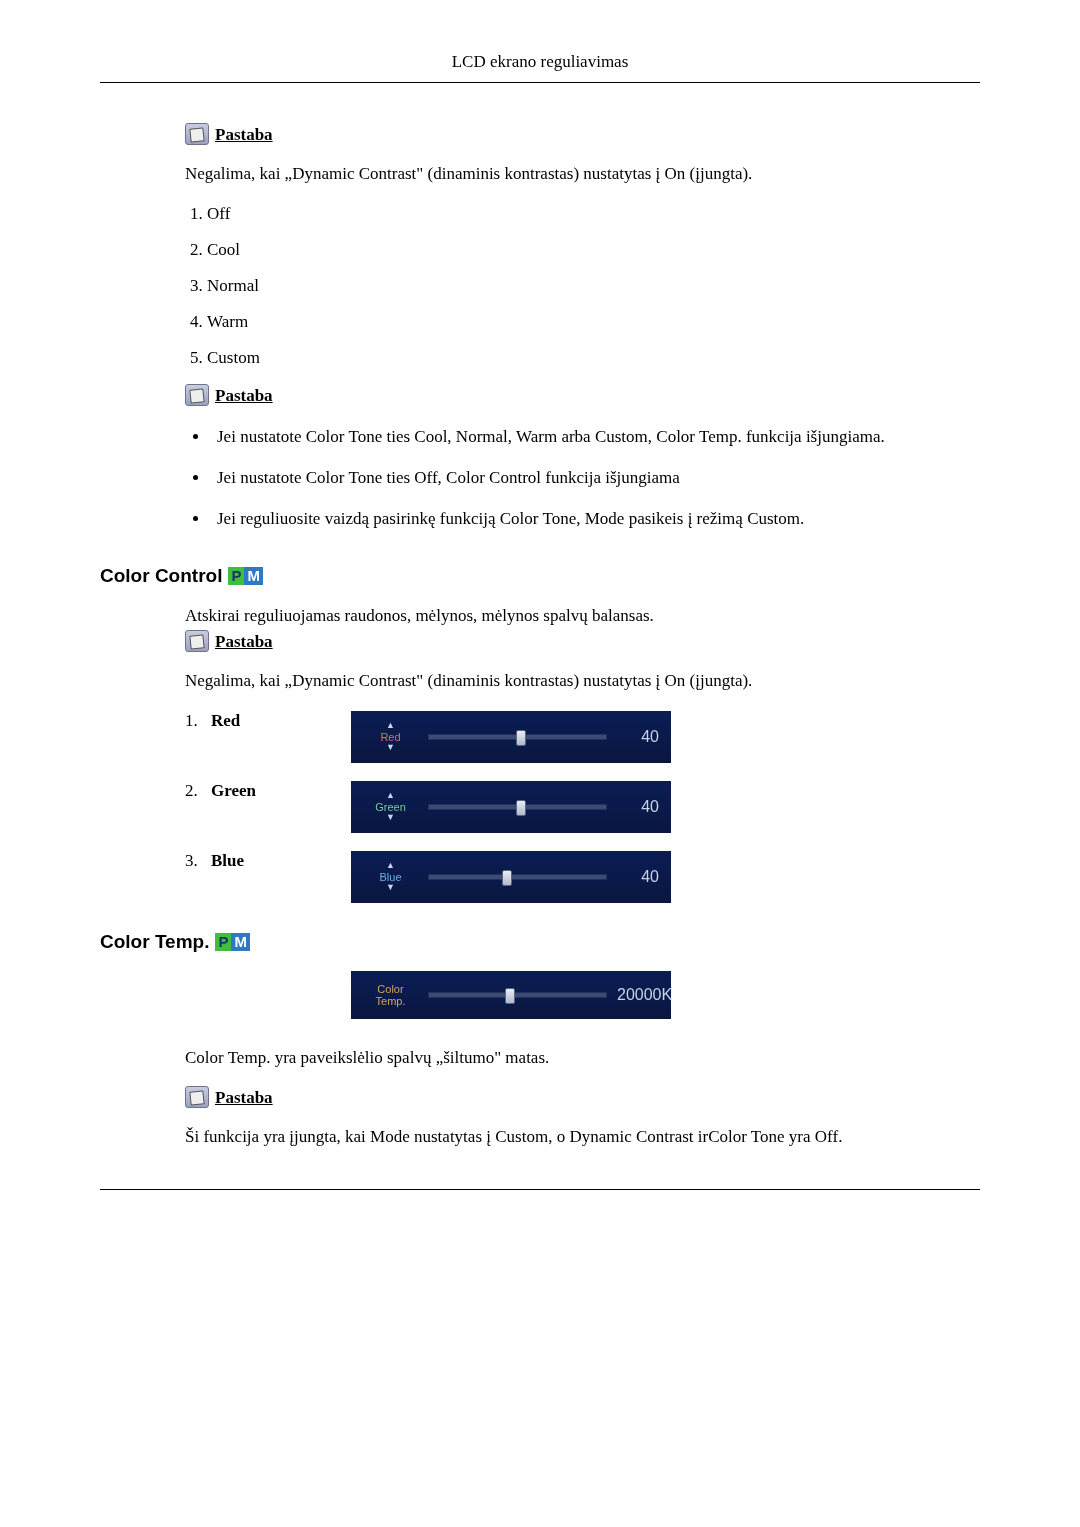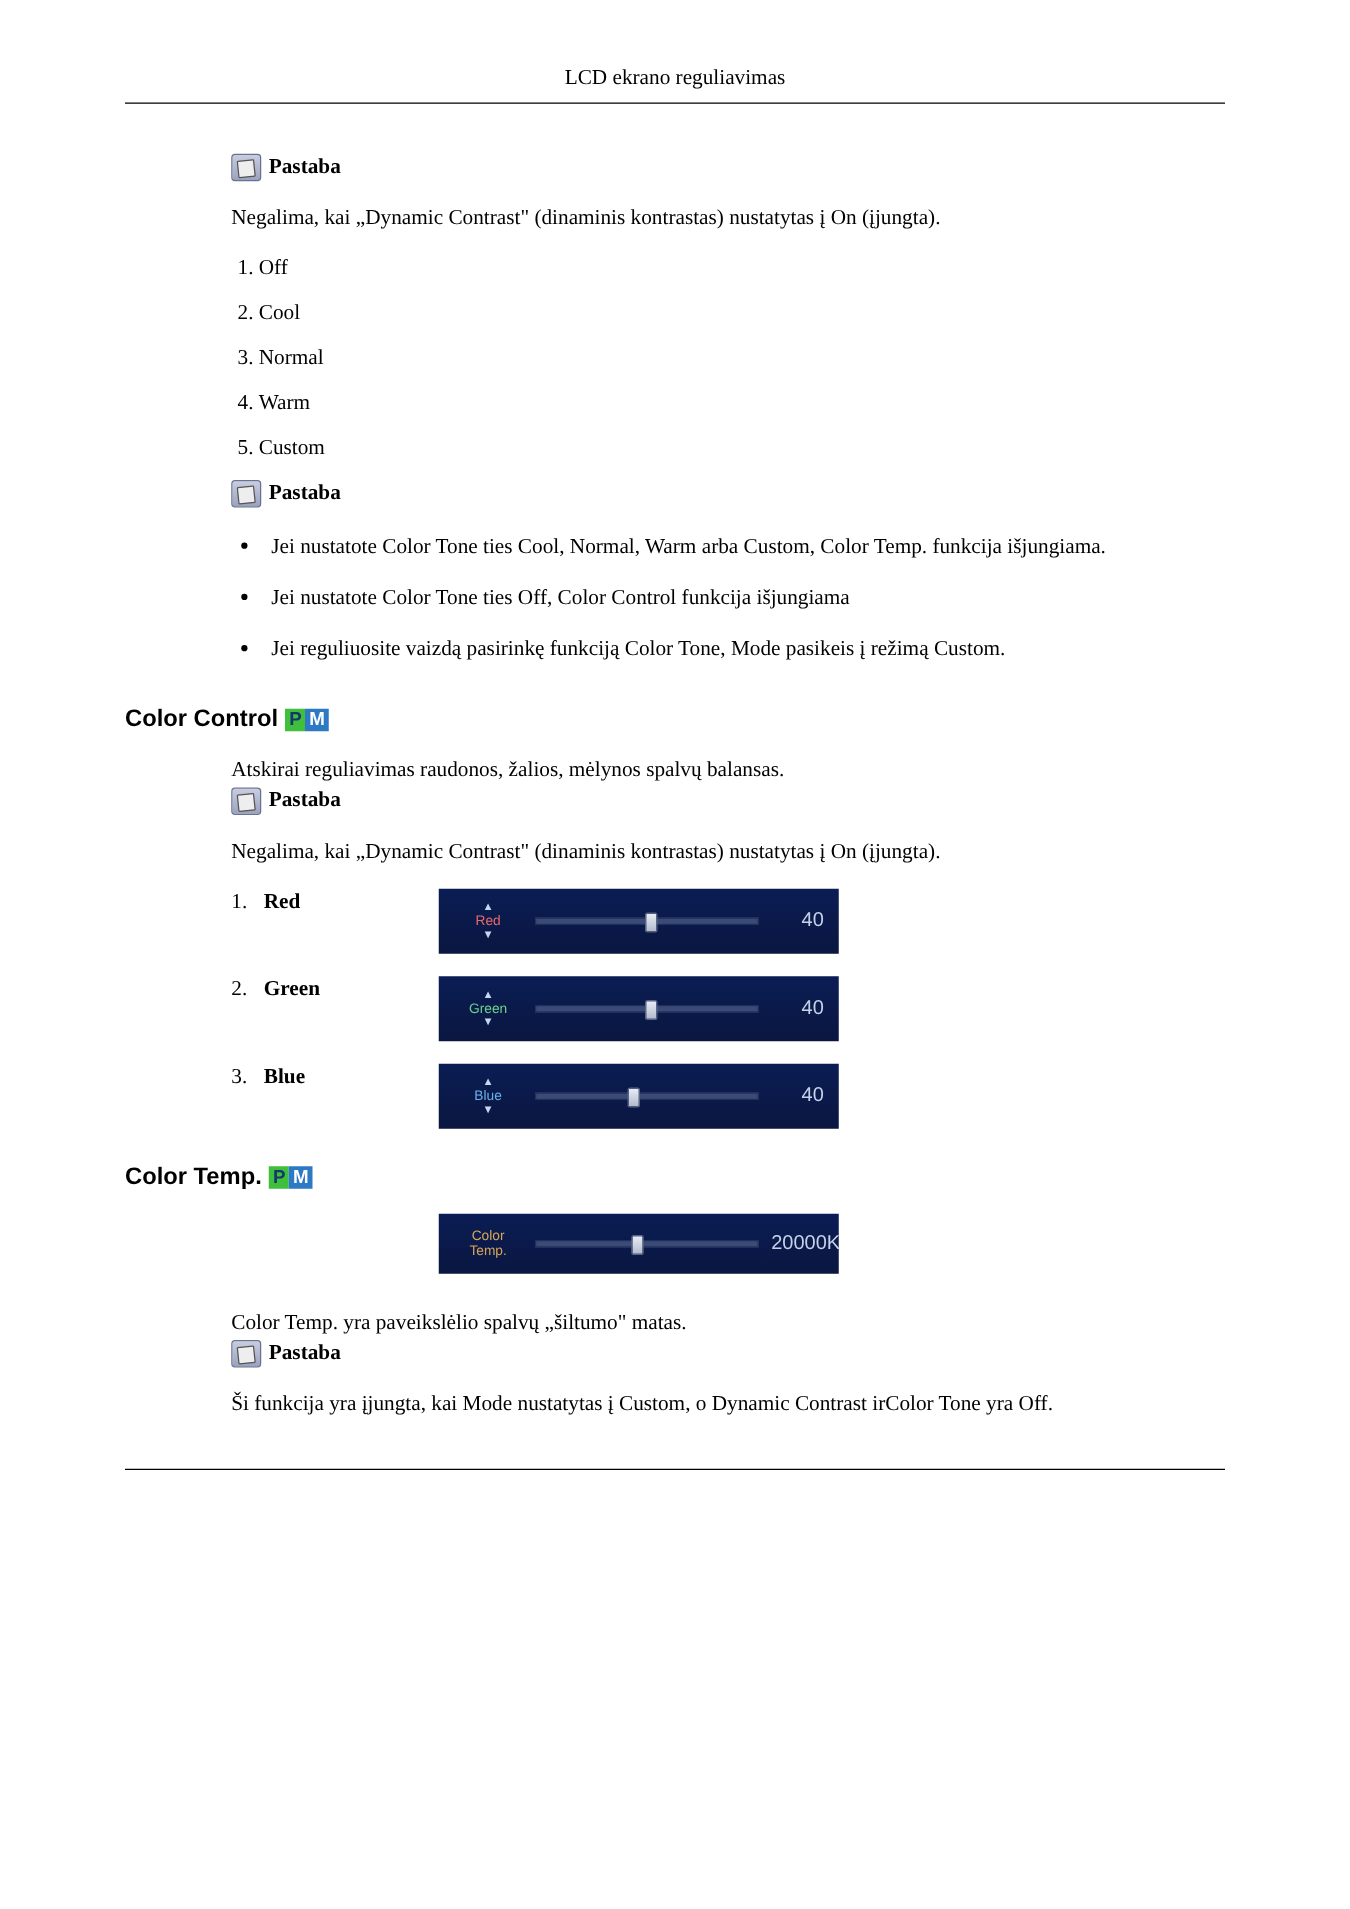--- a/index.html
+++ b/index.html
@@ -24,23 +24,24 @@
     padding-bottom: 10px;
     border-bottom: 1px solid #000;
     margin-bottom: 40px;
   }
   .content {
     padding-left: 85px;
     padding-right: 30px;
   }
   .note-row {
     display: flex;
-    align-items: flex-start;
+    align-items: flex-end;
     margin-top: 8px;
     margin-bottom: 8px;
+    text-decoration: underline;
   }
   .note-icon {
     width: 24px;
     height: 22px;
     background: linear-gradient(180deg,#c8cde0,#9aa2c0);
     border:1px solid #6b7290;
     border-radius:3px;
     box-sizing:border-box;
     margin-right:6px;
     position:relative;
@@ -219,21 +220,21 @@
     </ul>
 
     <div class="section-title outdent">
       <span>Color Control</span>
       <span class="pm-badge">
           <span class="pm-p">P</span>
           <span class="pm-m">M</span>
         </span>
     </div>
 
-    <p class="para" style="margin-top:14px;margin-bottom:2px;">Atskirai reguliavimas raudonos, žalios, mėlynos spalvų balansas.</p>
+    <p class="para" style="margin-top:14px;margin-bottom:2px;">Atskirai reguliuojamas raudonos, mėlynos, mėlynos spalvų balansas.</p>
 
     <div class="note-row" style="margin-top:2px;">
       <span class="note-icon"></span>
       <span class="note-label">Pastaba</span>
     </div>
 
     <p class="para">
       <span>Negalima, kai „</span><span class="bold">Dynamic Contrast</span><span>" (dinaminis kontrastas) nustatytas į </span><span class="bold">On</span><span> (įjungta).</span>
     </p>
 
@@ -298,21 +299,21 @@
         <div class="slider-label lbl-ct">
             <span>Color Temp.</span>
           </div>
         <div class="track">
             <div class="thumb" style="left: 43%;"></div>
           </div>
         <div class="value">20000K</div>
       </div>
     </div>
 
-    <p class="para" style="margin-top:28px;margin-bottom:2px;">
+    <p class="para" style="margin-top:28px;margin-bottom:16px;">
       <span class="bold">Color Temp.</span><span> yra paveikslėlio spalvų „šiltumo" matas.</span>
     </p>
 
     <div class="note-row" style="margin-top:2px;">
       <span class="note-icon"></span>
       <span class="note-label">Pastaba</span>
     </div>
 
     <p class="para">Ši funkcija yra įjungta, kai <span class="bold">Mode</span> nustatytas į <span class="bold">Custom</span>, o <span class="bold">Dynamic Contrast</span> ir<span class="bold">Color Tone</span> yra <span class="bold">Off</span>.</p>
 

